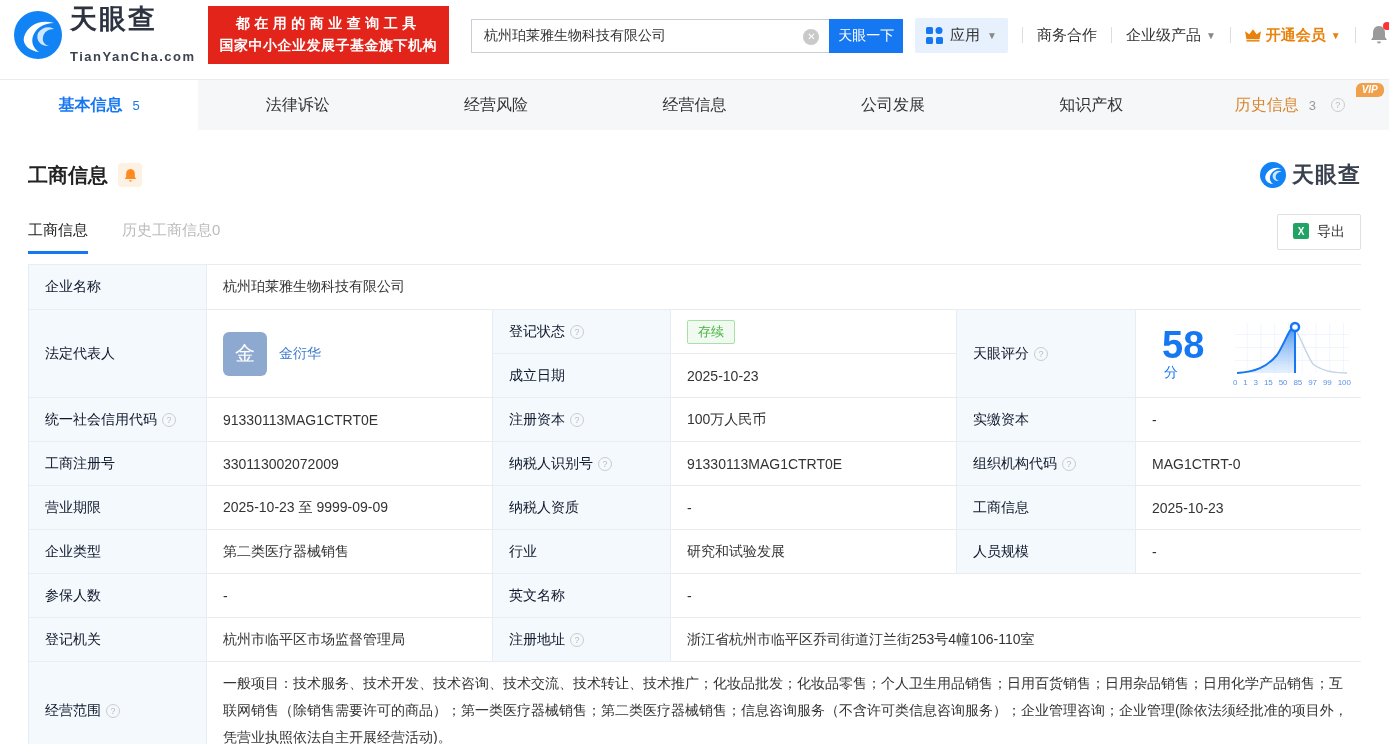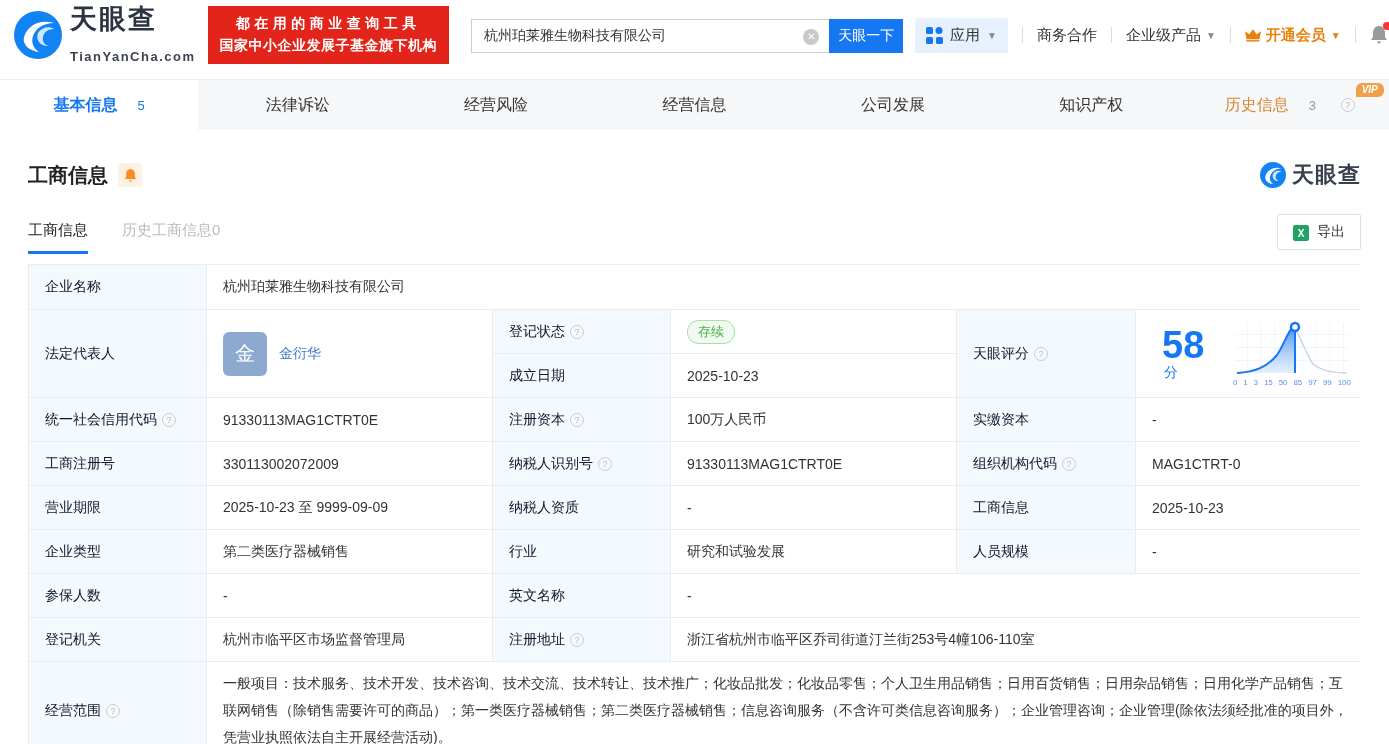--- a/index.html
+++ b/index.html
@@ -37,21 +37,21 @@
   .menu-item{ color:#333; cursor:pointer; display:flex; align-items:center; gap:5px; }
   .caret{ font-size:10px; color:#888; }
   .caret::before{ content:"▼"; }
   .vip-link{ color:#e8820c; font-weight:bold; }
   .vip-link .caret{ color:#e8820c; }
   .bell-wrap{ position:relative; cursor:pointer; display:flex; }
   .bell-dot{ position:absolute; top:-3px; right:-3px; width:8px; height:8px; border-radius:50%; background:#f33; }
 
   
   .main-nav{ margin-top:9px; height:51px; background:#f6f7f9; border-top:1px solid #ececec; display:flex; }
-  .nav-tab{ flex:1; display:flex; align-items:center; justify-content:center; gap:20px; font-size:16px; color:#333;
+  .nav-tab{ flex:1; display:flex; align-items:center; justify-content:center; gap:10px; font-size:16px; color:#333;
     cursor:pointer; position:relative; }
   .nav-tab.active{ background:#fff; color:#1677f2; font-weight:bold; }
   .nav-count{ font-size:13px; color:#1677f2; font-weight:normal; }
   .nav-tab.history{ color:#d9862c; }
   .nav-tab.history .nav-count{ color:#999; }
   .help-icon{ width:14px; height:14px; border:1px solid #ccc; border-radius:50%; color:#bbb; font-size:9px;
     display:inline-flex; align-items:center; justify-content:center; margin-left:5px; flex:none; cursor:pointer; }
   .help-icon::before{ content:"?"; }
   .vip-badge{ position:absolute; top:3px; margin-left:160px; background:#f0a04a; color:#fff; font-size:10px;
     font-weight:bold; font-style:italic; padding:1px 6px 2px; border-radius:6px 6px 6px 0; }
@@ -63,34 +63,34 @@
   .bell-badge{ width:24px; height:24px; background:#fdf1e3; border-radius:4px; margin-left:10px;
     display:flex; align-items:center; justify-content:center; cursor:pointer; }
   .watermark{ margin-left:auto; display:flex; align-items:center; gap:6px; }
   .watermark .wm-text{ font-size:22px; font-weight:bold; color:#39404e; letter-spacing:1px; }
 
   .subtab-row{ margin-top:24px; display:flex; align-items:flex-end; }
   .subtab{ font-size:15px; margin-right:34px; padding-bottom:14px; cursor:pointer; position:relative; color:#bbb; }
   .subtab.active{ color:#222; }
   .subtab.active::after{ content:""; position:absolute; left:0; right:0; bottom:0; height:3px; background:#1677f2; }
   .export-btn{ margin-left:auto; margin-bottom:4px; border:1px solid #e0e0e0; border-radius:2px; background:#fff;
-    padding:8px 15px; font-size:14px; color:#333; display:flex; align-items:flex-end; gap:8px; cursor:pointer;
+    padding:8px 15px; font-size:14px; color:#333; display:flex; align-items:flex-start; gap:8px; cursor:pointer;
     font-family:"Liberation Sans","DejaVu Sans",sans-serif; }
   .xls-icon{ width:16px; height:16px; background:#21a366; border-radius:2px; color:#fff; font-size:10px; font-weight:bold;
     display:flex; align-items:center; justify-content:center; }
   .xls-icon::before{ content:"X"; }
 
   
   .biz-table{ margin-top:10px; display:grid;
     grid-template-columns:177px 285px 177px 285px 178px 231px;
     grid-template-rows:44px 43px 43px repeat(6,43px) 97px;
     gap:1px; background:#e9ecf1; border:1px solid #e9ecf1; font-size:14px; }
   .cell{ background:#fff; display:flex; align-items:center; padding:0 16px; color:#333; overflow:hidden; }
   .cell.lbl{ background:#f4f9fd; color:#0f172a; }
-  .badge-green{ background:#f0faf0; border:1px solid #a8e0a8; color:#4ab344; padding:2px 10px; border-radius:11px; font-size:13px; }
+  .badge-green{ background:#f0faf0; border:1px solid #a8e0a8; color:#4ab344; padding:2px 10px; border-radius:2px; font-size:13px; }
   .rep-cell{ gap:12px; }
   .avatar{ width:44px; height:44px; border-radius:6px; background:#8ea9cf; color:#fff; font-size:20px;
     display:flex; align-items:center; justify-content:center; flex:none; }
   .rep-name{ color:#3e7bce; cursor:pointer; }
   .score-cell{ gap:14px; padding-left:26px; }
   .score-num{ font-size:38px; font-weight:bold; color:#1677f2; line-height:1; }
   .score-unit{ font-size:14px; color:#1677f2; margin-left:2px; }
   .score-chart{ display:flex; flex-direction:column; }
   .score-axis{ display:flex; justify-content:space-between; width:118px; font-size:8px; color:#5b93e8; margin-top:1px; }
   .scope-cell{ line-height:1.95; padding:10px 16px; }

